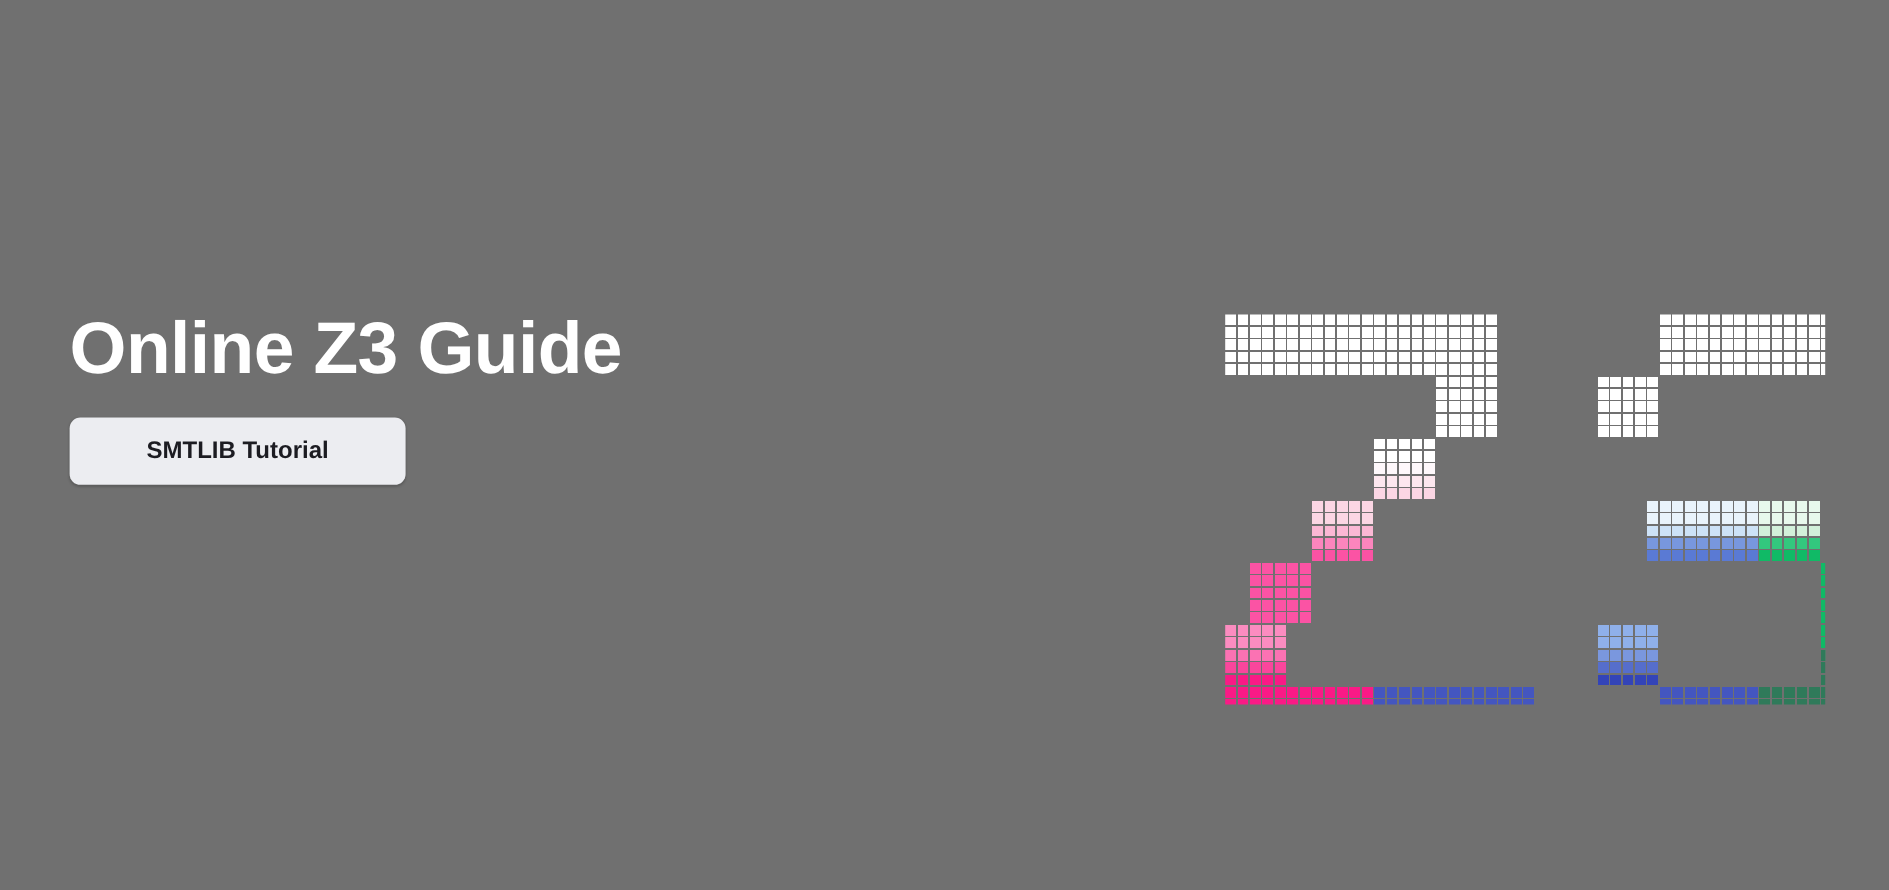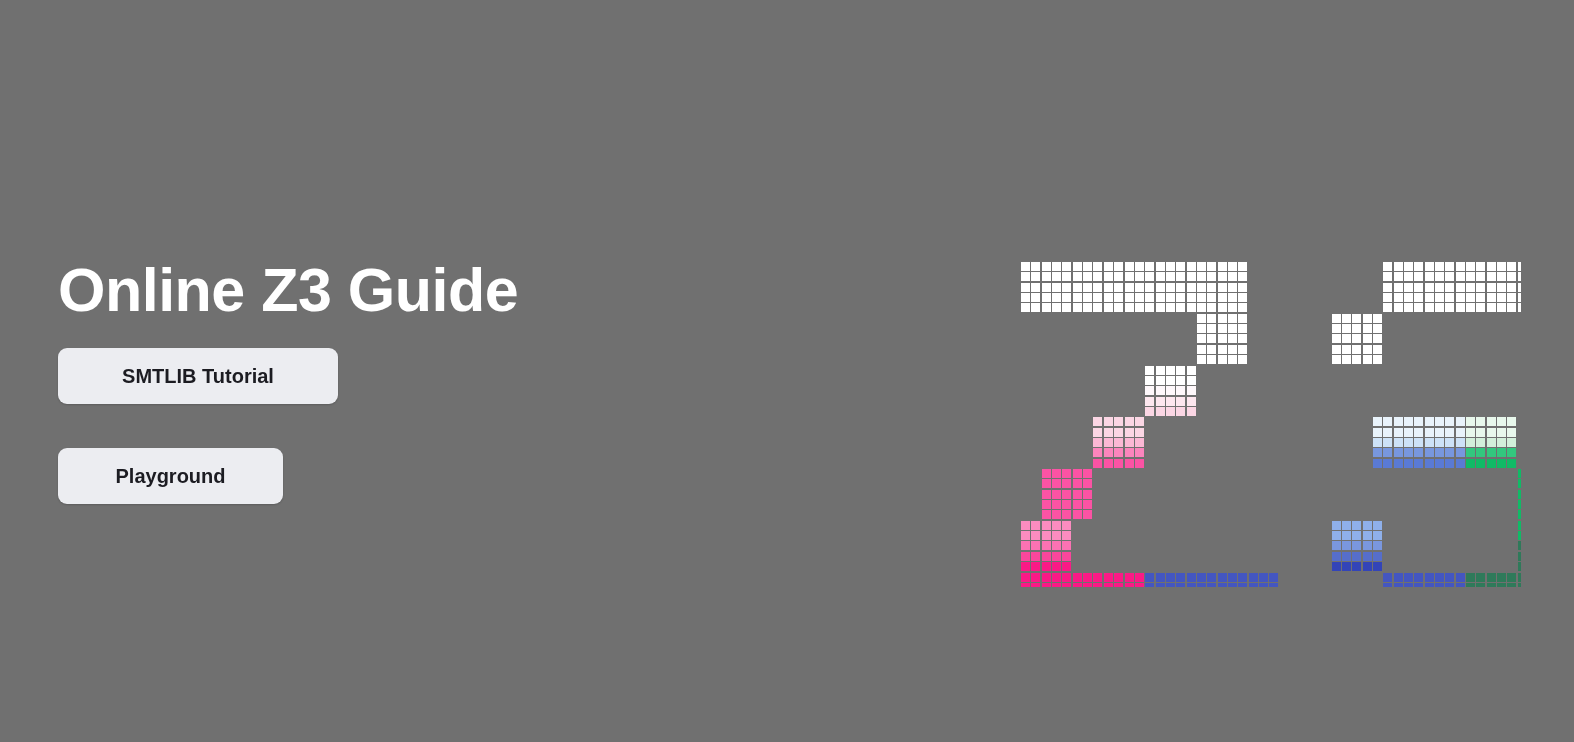--- a/index.html
+++ b/index.html
@@ -34,21 +34,20 @@
     font-weight: bold;
     color: #ffffff;
     letter-spacing: -0.5px;
     line-height: 1.05;
     margin: 0 0 26px 0;
     font-family: "Liberation Sans", sans-serif;
   }
 
   #nav-buttons {
     display: flex;
-    flex-direction: column;
     align-items: flex-start;
     gap: 44px;
   }
 
   .nav-button {
     display: inline-flex;
     align-items: center;
     justify-content: center;
     background: #ecedf1;
     color: #1c1c22;
@@ -86,21 +85,20 @@
 </head>
 <body>
 
 <div id="hero">
 
   <div id="hero-text">
     <h1 id="page-title">Online Z3 Guide</h1>
 
     <div id="nav-buttons">
       <button class="nav-button" id="nav-button-0">SMTLIB Tutorial</button>
-      <button class="nav-button" id="nav-button-2">Playground</button>
     </div>
   </div>
 
   <div id="logo-art">
     <svg id="logo-canvas" width="500" height="325" viewBox="0 0 500 325">
         <defs>
           <linearGradient id="gWtoPL" x1="0" y1="0" x2="0" y2="1">
             <stop offset="0%" stop-color="#ffffff"></stop>
             <stop offset="35%" stop-color="#ffffff"></stop>
             <stop offset="100%" stop-color="#fbd6e4"></stop>

